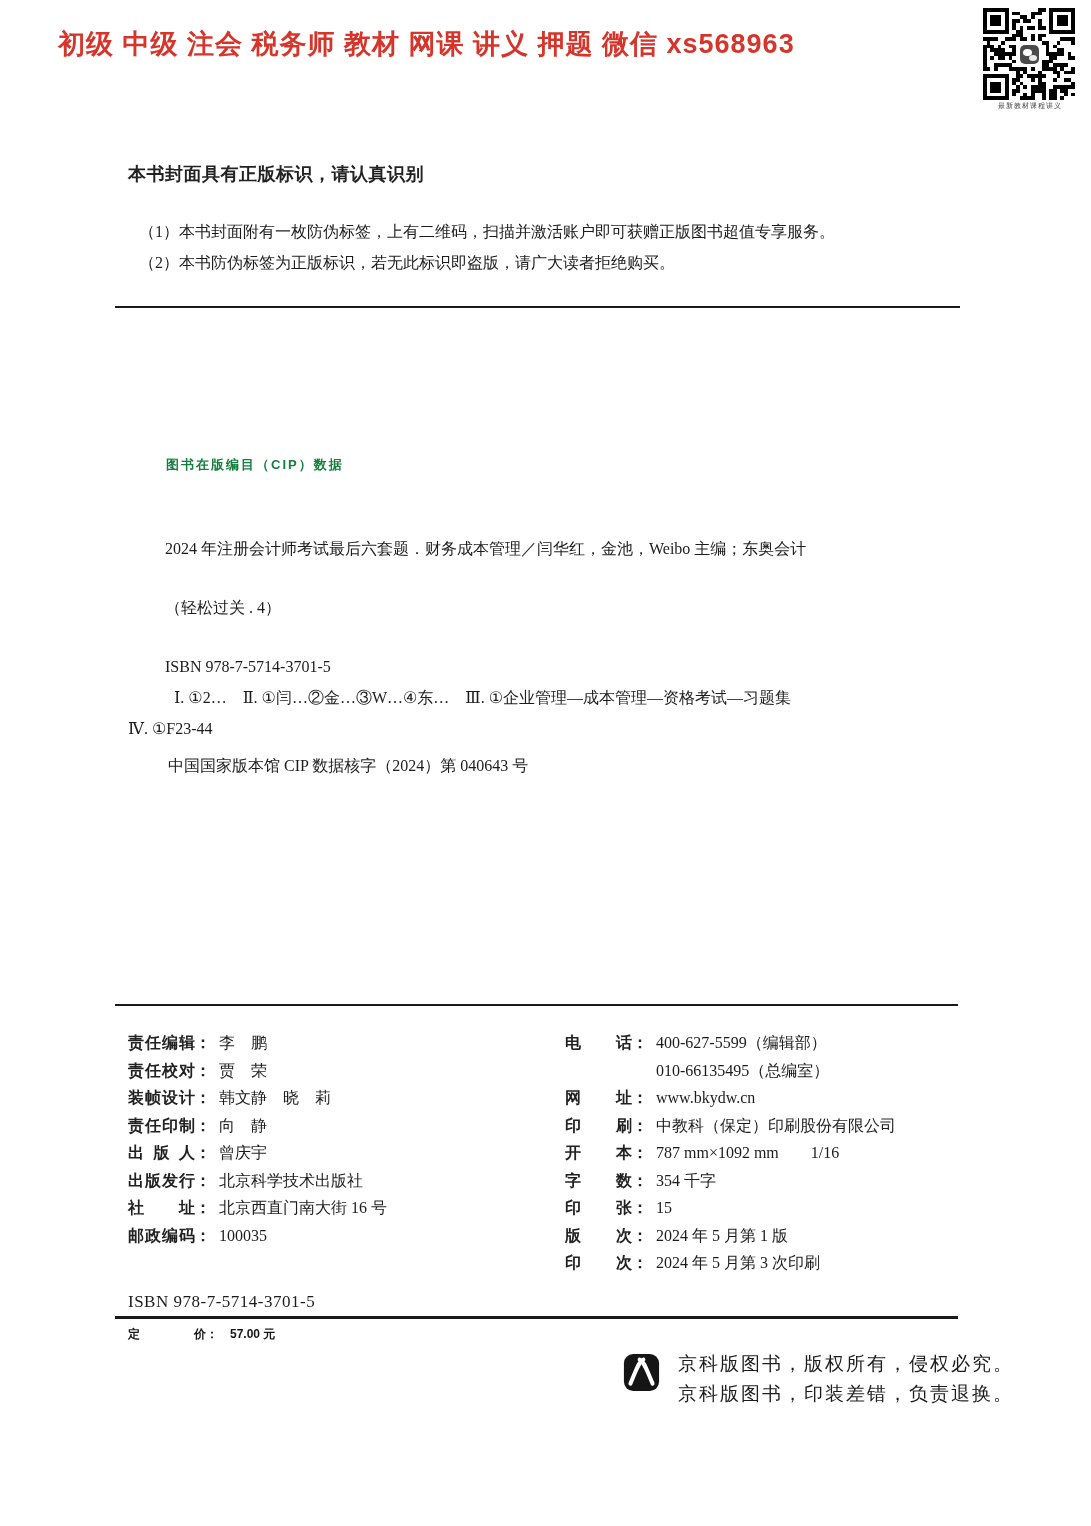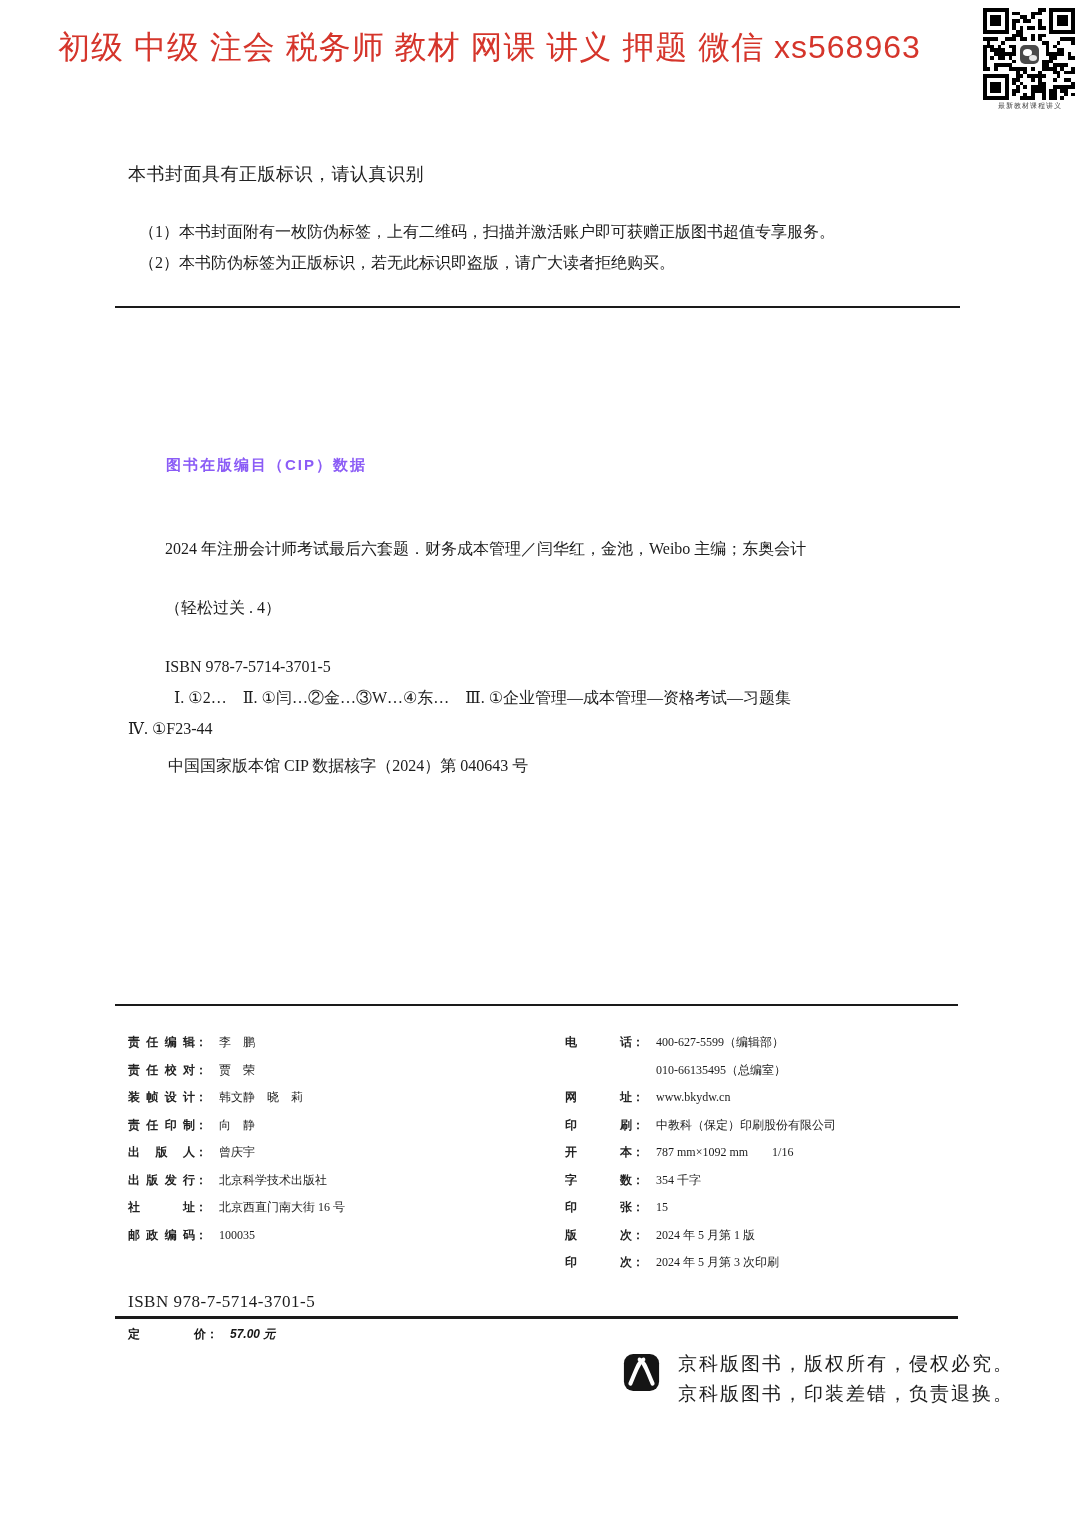--- a/index.html
+++ b/index.html
@@ -7,21 +7,21 @@
     width:1091px;height:1526px;position:relative;background:#ffffff;
     font-family:"Liberation Serif","DejaVu Serif",serif;color:#1c1c1c;
     overflow:hidden;
   }
   .abs{position:absolute;}
 
   
   .promo{
     left:58px;top:26px;width:860px;
     font-family:"Liberation Sans","DejaVu Sans",sans-serif;
-    font-weight:normal;font-size:32px;letter-spacing:1px;color:#d5352b;
+    font-weight:bold;font-size:27px;letter-spacing:1px;color:#d5352b;
     white-space:nowrap;
   }
 
   
   .qr-wrap{left:983px;top:8px;width:94px;}
   .qr-box{position:relative;width:92px;height:92px;background:#fff;}
   .qr-box svg{display:block;}
   .qr-icon{
     position:absolute;left:50%;top:50%;width:24px;height:24px;
     transform:translate(-50%,-50%);background:#ffffff;border-radius:4px;
@@ -39,44 +39,44 @@
     background:#e9e9e9;border-radius:50%;
   }
   .qr-caption{
     margin-top:2px;font-size:7px;line-height:8px;text-align:center;
     color:#3a3a3a;letter-spacing:1px;white-space:nowrap;
     font-family:"Liberation Sans","DejaVu Sans",sans-serif;
   }
 
   
   .notice-title{
-    left:128px;top:162px;font-size:18px;font-weight:normal;letter-spacing:.5px;
+    left:128px;top:162px;font-size:18px;font-weight:bold;letter-spacing:.5px;
     font-family:"Liberation Sans","DejaVu Sans",sans-serif;color:#222;
   }
   .notice-items{left:139px;top:216px;width:740px;font-size:16px;}
   .notice-items div{line-height:31px;white-space:nowrap;}
 
   .rule{background:#1a1a1a;}
   .rule-1{left:115px;top:306px;width:845px;height:2px;}
   .rule-2{left:115px;top:1004px;width:843px;height:2px;}
   .rule-3{left:115px;top:1316px;width:843px;height:3px;}
 
   
   .cip-title{
-    left:166px;top:456px;font-size:15px;font-weight:bold;letter-spacing:2px;
-    font-family:"Liberation Sans","DejaVu Sans",sans-serif;color:#8b5cf6;
+    left:166px;top:456px;font-size:13px;font-weight:bold;letter-spacing:2px;
+    font-family:"Liberation Sans","DejaVu Sans",sans-serif;color:#15803d;
   }
   .cip-body{left:128px;top:505px;width:780px;font-size:16px;}
   .cip-body div{line-height:31px;white-space:nowrap;}
   .ind-a{padding-left:37px;margin-top:28px;}
   .ind-b{padding-left:46px;}
   .cip-record{padding-left:40px;margin-top:6px;}
 
   
-  .col{font-size:12px;}
+  .col{font-size:16px;}
   .col-left{left:128px;top:1029px;width:400px;}
   .col-right{left:565px;top:1029px;width:420px;}
   .col-row{display:flex;line-height:27.5px;white-space:nowrap;}
   .col-row .lbl{
     font-family:"Liberation Sans","DejaVu Sans",sans-serif;font-weight:bold;
     display:inline-block;width:67px;text-align:justify;text-align-last:justify;
     color:#222;
   }
   .col-row .colon{
     font-family:"Liberation Sans","DejaVu Sans",sans-serif;font-weight:bold;
@@ -84,21 +84,21 @@
   }
   .col-row .val{padding-left:8px;color:#1c1c1c;}
 
   
   .footer-isbn{left:128px;top:1292px;font-size:17px;letter-spacing:.5px;}
   .price-row{left:128px;top:1326px;display:flex;align-items:center;
     font-family:"Liberation Sans","DejaVu Sans",sans-serif;font-weight:bold;
     font-size:12px;color:#161616;}
   .price-row .plbl{display:inline-block;width:78px;text-align:justify;text-align-last:justify;}
   .price-row .pcolon{display:inline-block;width:18px;}
-  .price-row .pval{padding-left:6px;font-style:italic;}
+  .price-row .pval{padding-left:6px;}
 
   .pub-logo{left:623px;top:1353px;}
   .pub-notes{left:678px;top:1349px;font-size:19px;letter-spacing:2px;}
   .pub-notes div{line-height:30px;white-space:nowrap;}
 </style>
 </head>
 <body>
 
 <div class="abs promo">初级 中级 注会 税务师 教材 网课 讲义 押题 微信 xs568963</div>
 

